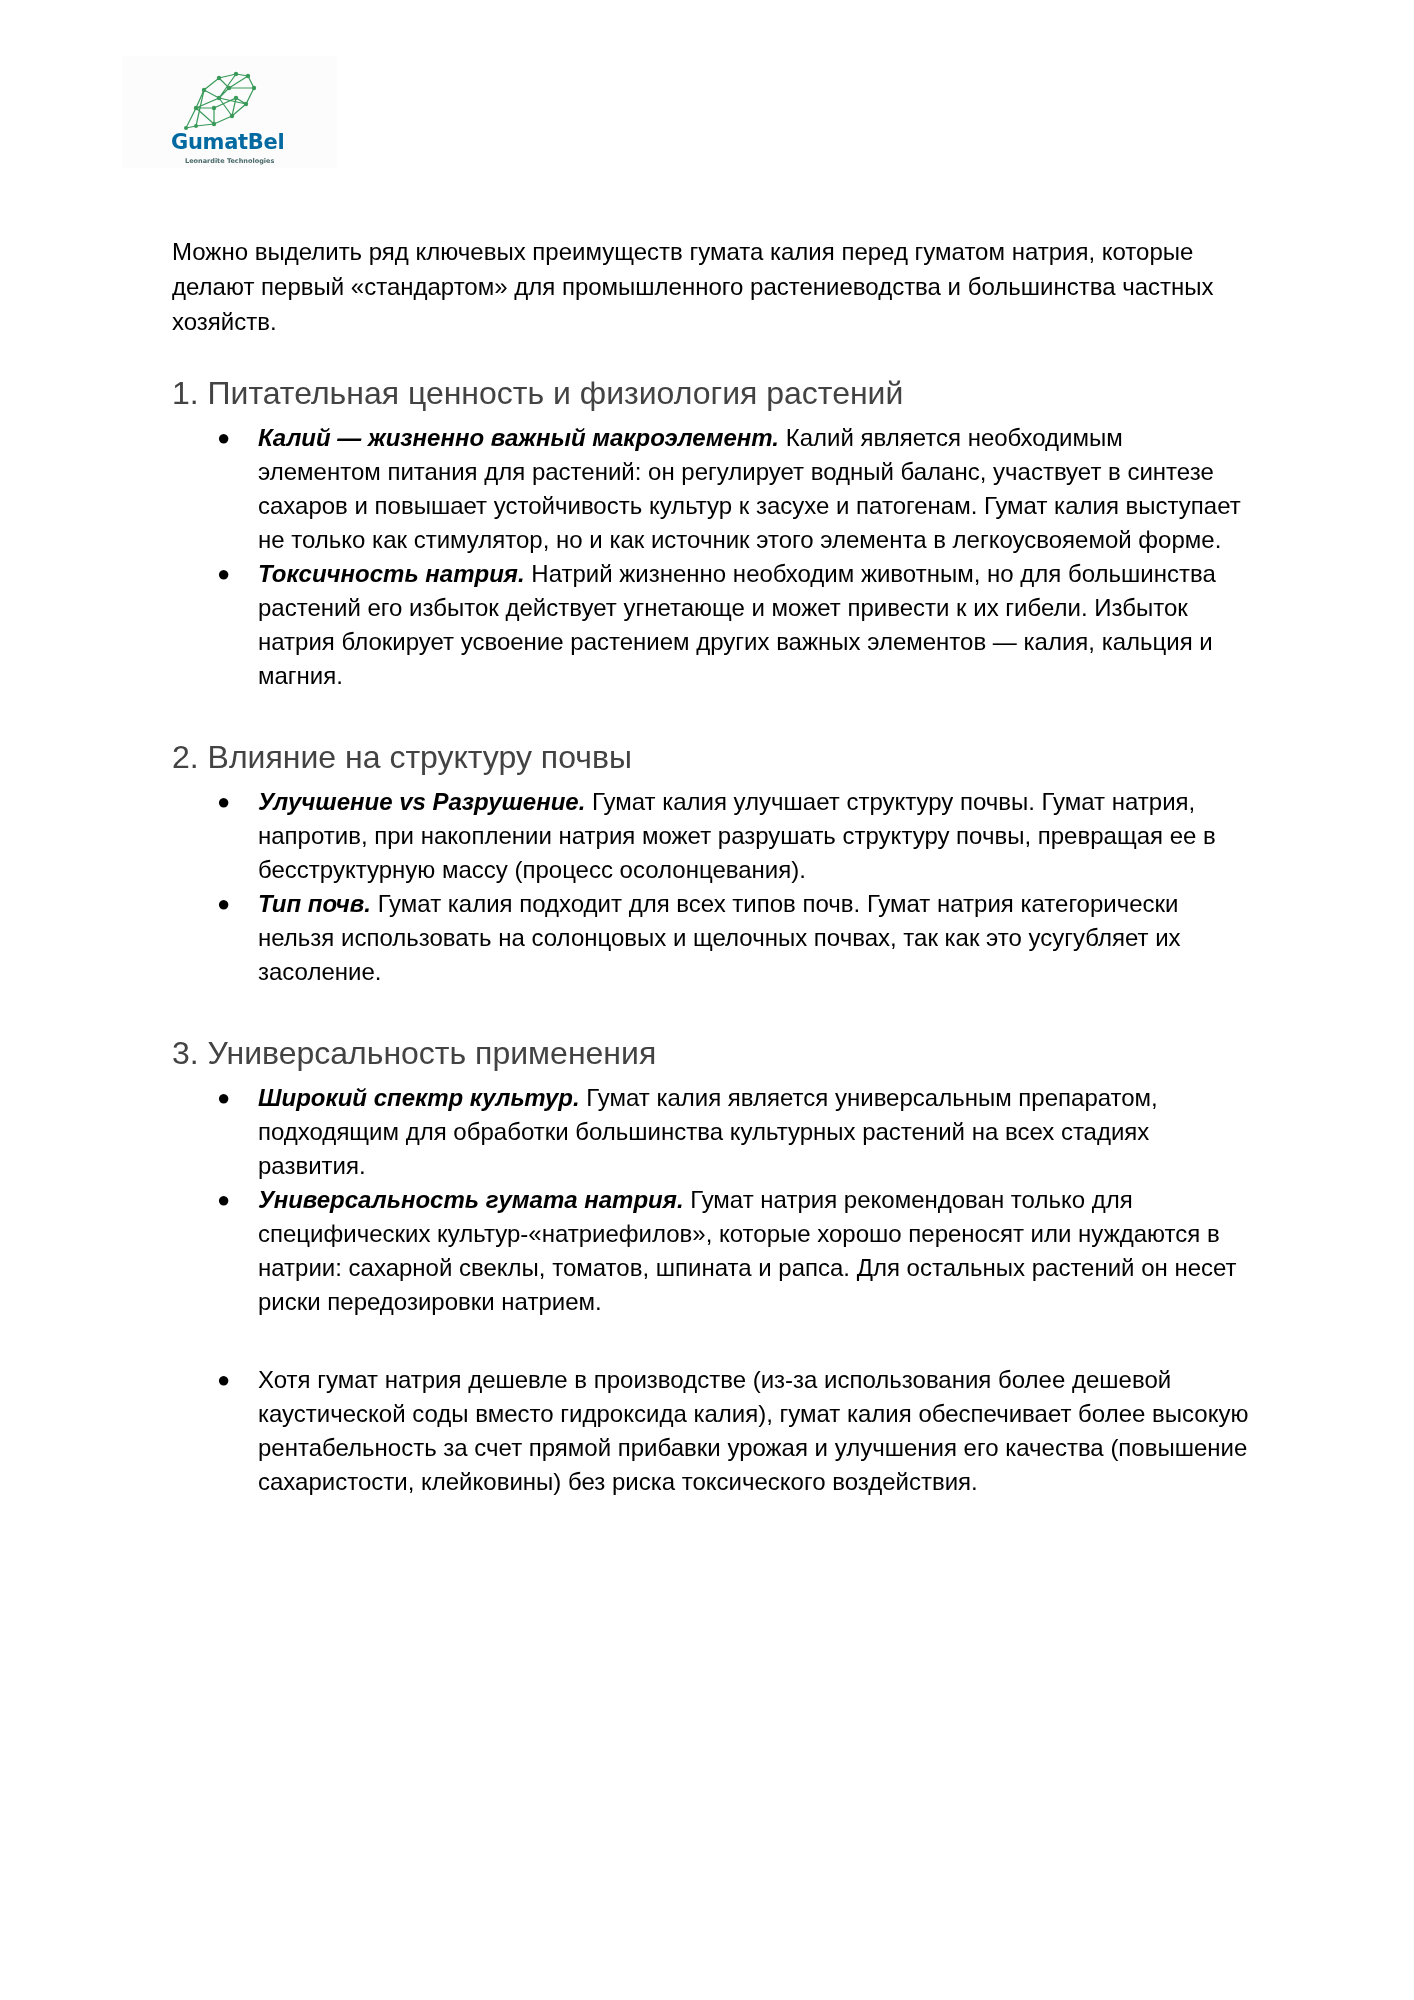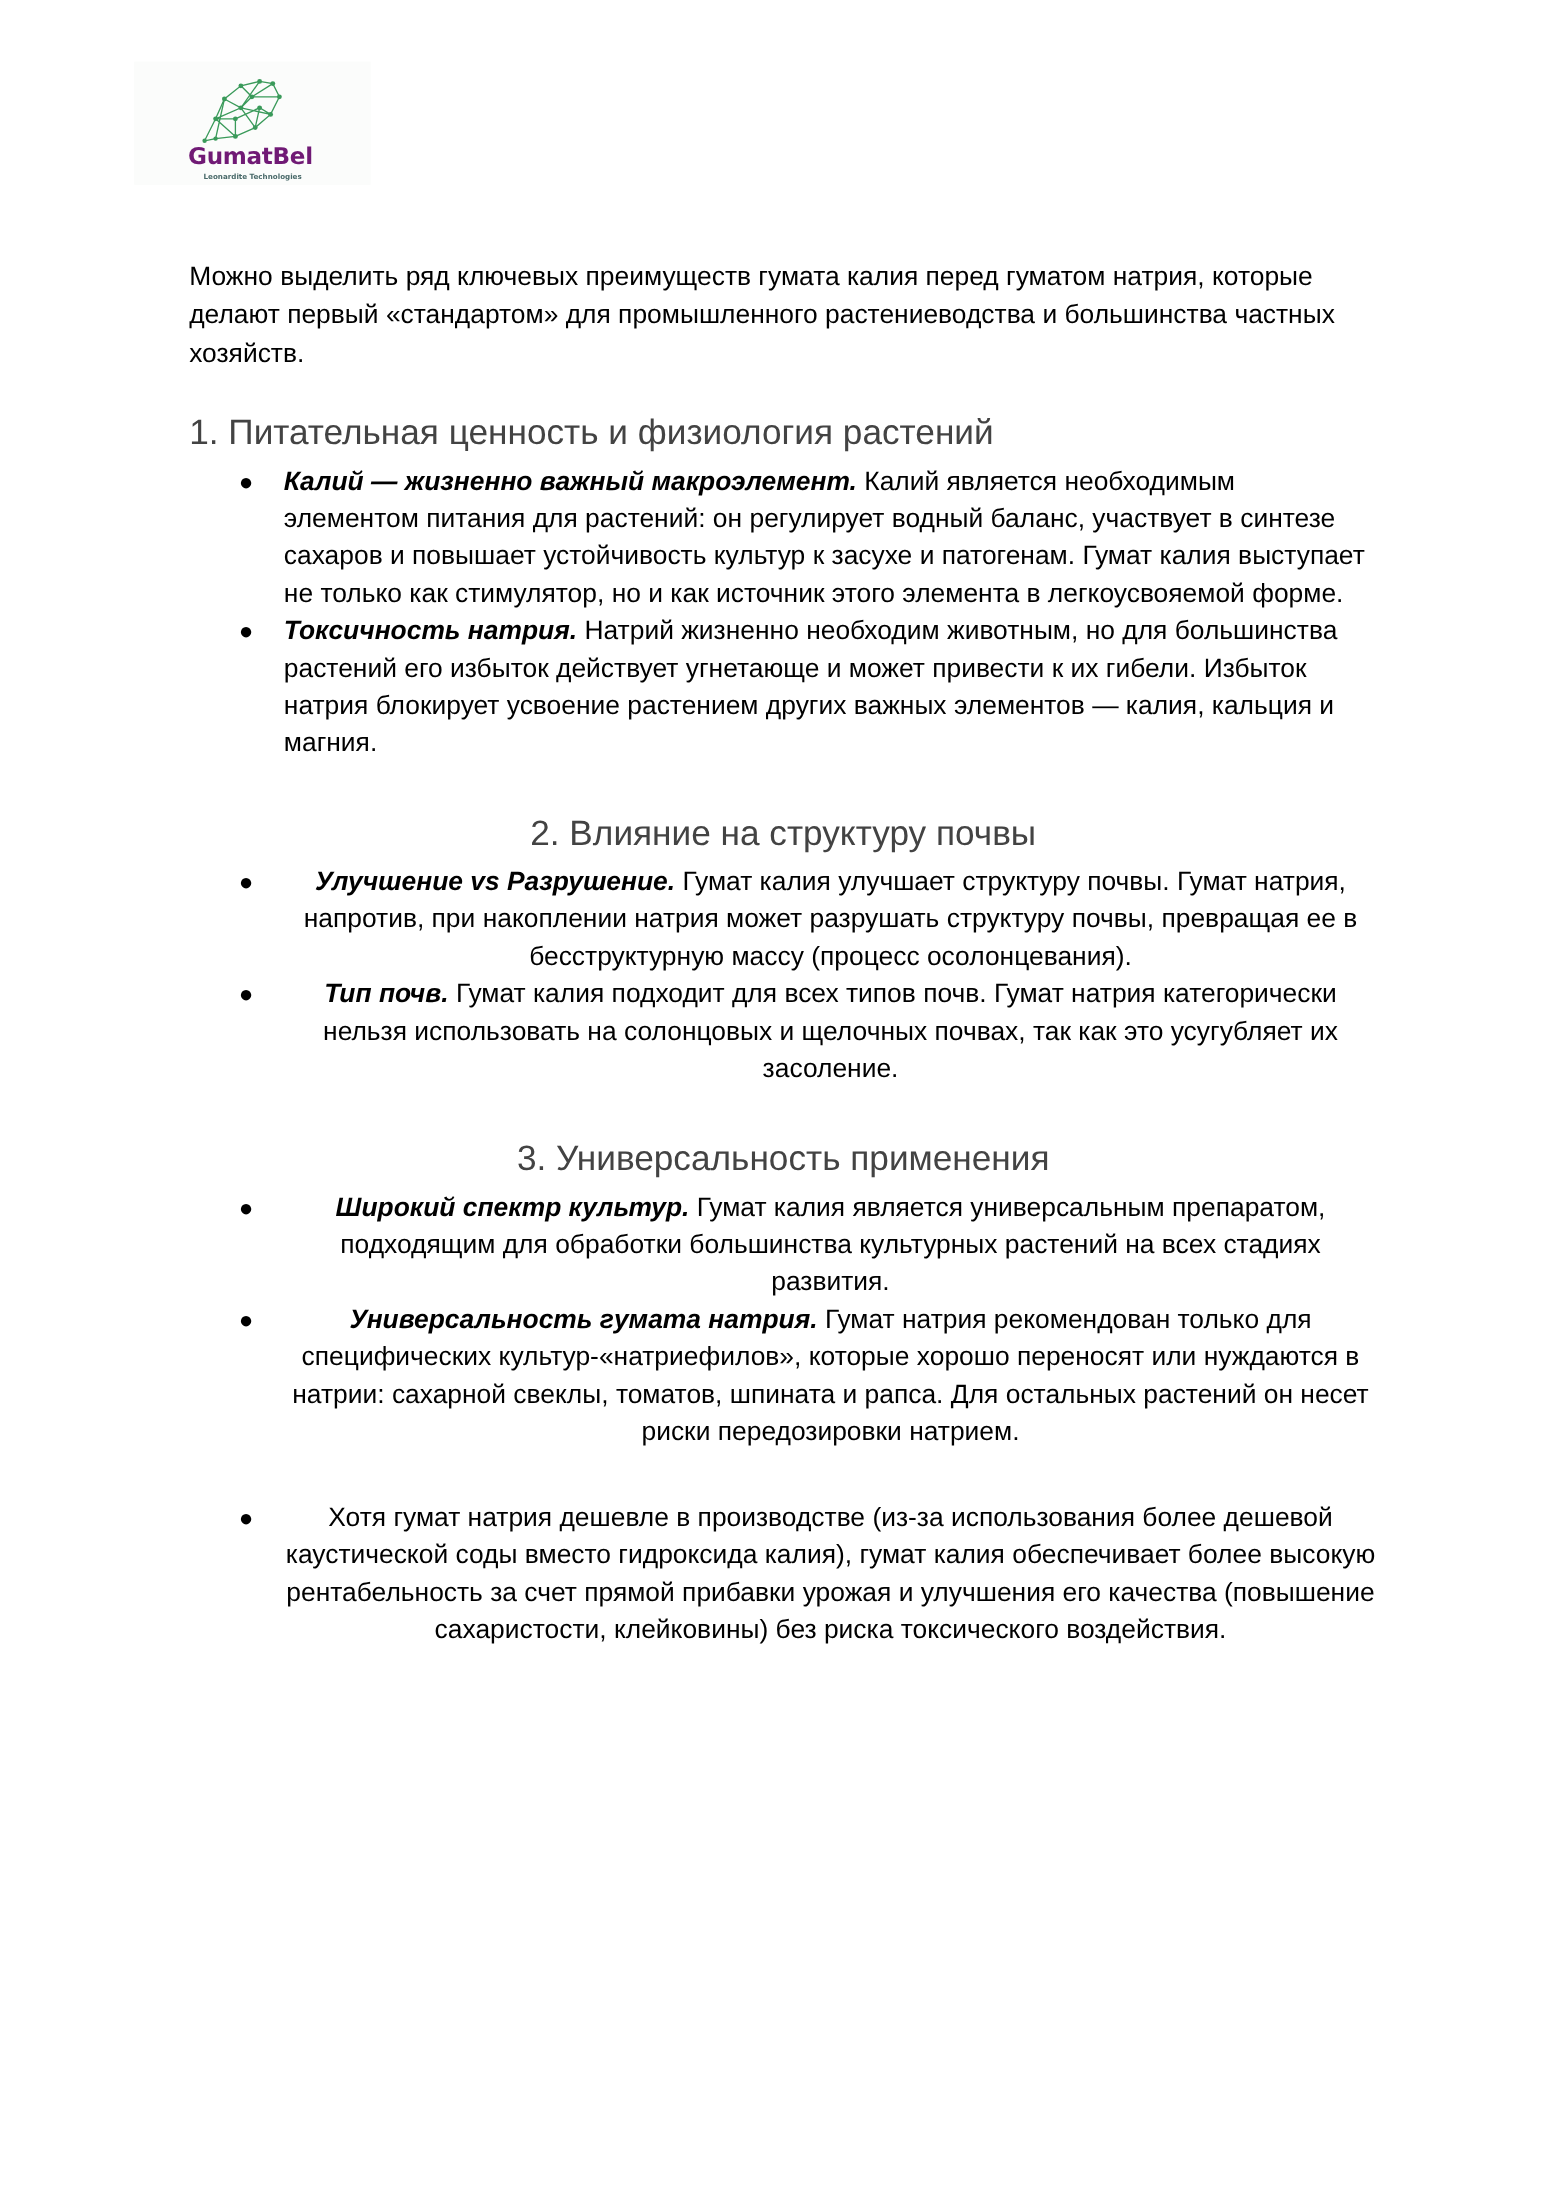--- a/index.html
+++ b/index.html
@@ -1,29 +1,29 @@
 <!DOCTYPE html>
 <html><head>
   <meta charset="utf-8">
   <style>
     html, body { margin: 0; padding: 0; background: #ffffff; }
     body { width: 1414px; height: 2000px; position: relative; overflow: hidden; font-family: "Liberation Sans", sans-serif; color: #000; }
     .logo { position: absolute; left: 122px; top: 56px; width: 215px; height: 112px; background: #fbfcfb; }
     .logo svg { position: absolute; left: 52px; top: 12px; }
-    .logo-name { position: absolute; left: 49px; top: 74px; font-family: "DejaVu Sans", sans-serif; font-weight: bold; font-size: 21px; color: #701a75; letter-spacing: -0.3px; }
+    .logo-name { position: absolute; left: 49px; top: 74px; font-family: "DejaVu Sans", sans-serif; font-weight: bold; font-size: 21px; color: #0369a1; letter-spacing: -0.3px; }
     .logo-sub { position: absolute; left: 63px; top: 101px; font-family: "DejaVu Sans", sans-serif; font-weight: bold; font-size: 6.5px; color: #4a6a6a; text-align: center; }
     .content { position: absolute; left: 172px; top: 234px; width: 1080px; }
     p.body-text { margin: 0; font-size: 24px; line-height: 35px; }
     p.intro2 { margin-top: 35px; }
     h2.section-heading { margin: 0; font-weight: normal; font-size: 32px; color: #434343; line-height: 40px; }
     ul.bullets { list-style: none; margin: 0; padding: 0 0 0 86px; }
     ul.bullets li { position: relative; font-size: 24px; line-height: 34px; }
     ul.bullets li .dot { position: absolute; left: -41px; top: 0; font-size: 22px; }
     .s1 { margin-top: 34px; }
-    .gap { margin-top: 44px; text-align: center; }
+    .gap { margin-top: 44px; }
     ul.bullets { margin-top: 8px; }
     b { font-weight: bold; font-style: italic; }
   </style>
 </head>
 <body>
 
 <div class="logo">
   <svg width="90" height="62" viewBox="0 0 90 62">
     <g stroke="#3a9a5a" stroke-width="1.2" fill="none">
       <path d="M12 60 L22 40 L30 22 L45 10 L62 6 L74 8 L80 20 L72 36 L58 48 L40 56 L22 58 Z"></path>

